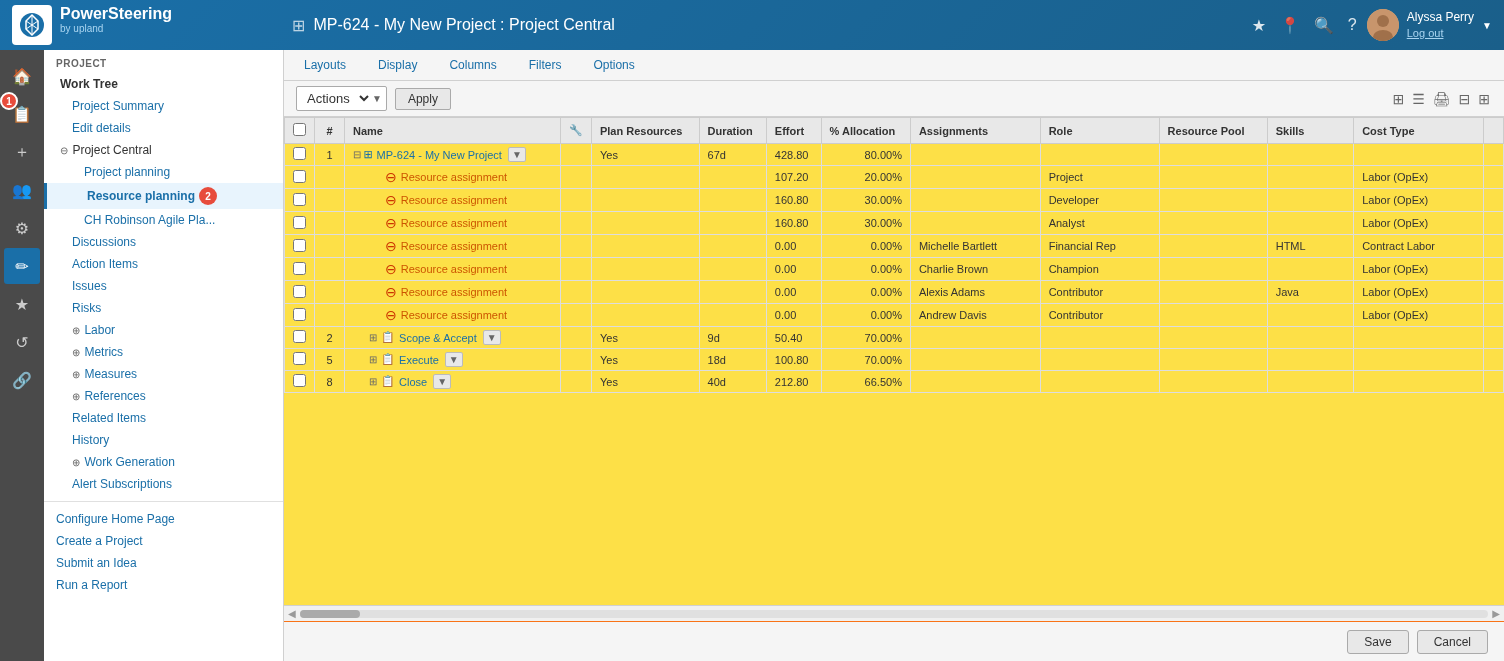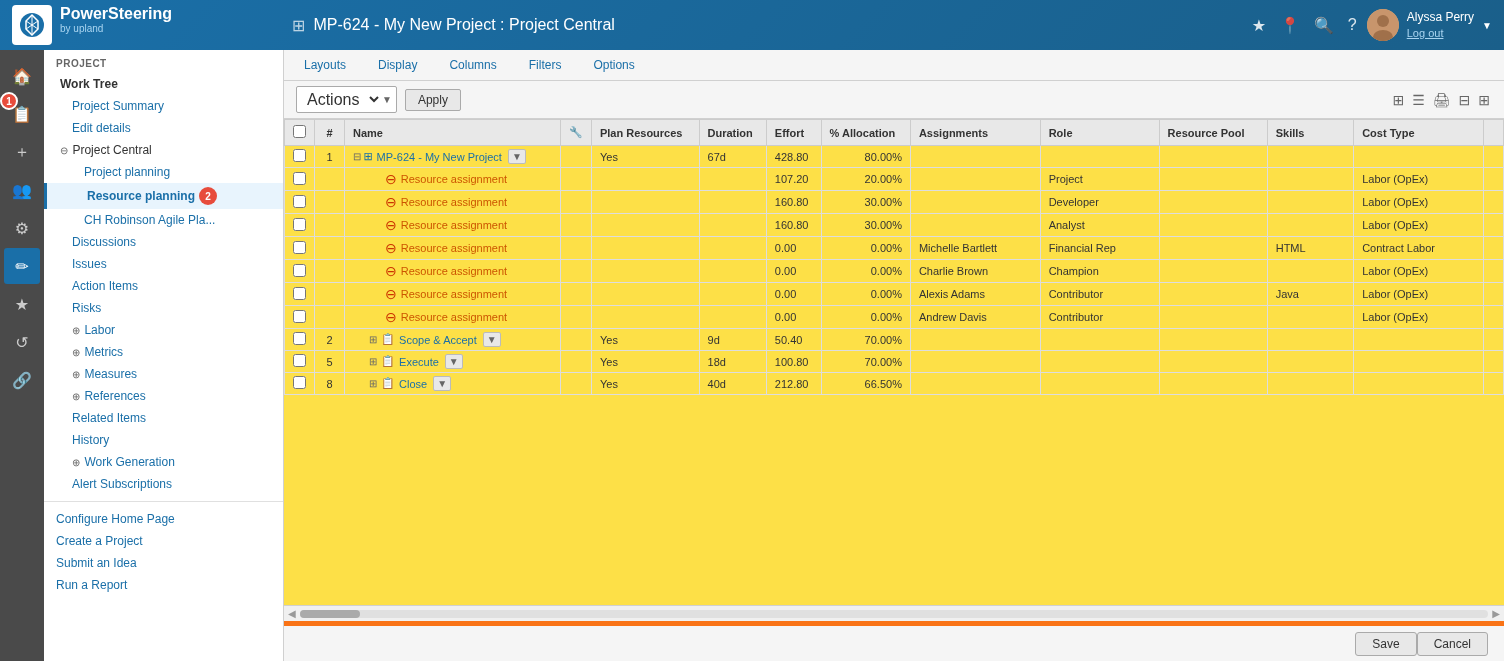--- a/index.html
+++ b/index.html
@@ -43,21 +43,21 @@
     
     .content { flex: 1; display: flex; flex-direction: column; overflow: hidden; background: #fde047; }
 
     
     .toolbar { background: #f5f5f5; border-bottom: 1px solid #d0d0d0; padding: 6px 12px; display: flex; align-items: center; gap: 16px; flex-shrink: 0; }
     .toolbar-btn { padding: 2px 8px; font-size: 12px; color: #1a6fa8; cursor: pointer; background: none; border: none; font-family: Arial, sans-serif; }
 
     
     .action-bar { background: #f5f5f5; border-bottom: 1px solid #d0d0d0; padding: 5px 12px; display: flex; align-items: center; gap: 8px; flex-shrink: 0; }
     .select-wrapper { display: flex; align-items: center; border: 1px solid #aaa; background: white; border-radius: 2px; }
-    .select-wrapper select { border: none; background: none; font-size: 16px; padding: 3px 6px; outline: none; color: #333; }
+    .select-wrapper select { border: none; background: none; font-size: 13px; padding: 3px 6px; outline: none; color: #333; }
     .apply-btn { padding: 3px 12px; font-size: 12px; background: #e8e8e8; border: 1px solid #aaa; border-radius: 2px; cursor: pointer; color: #333; }
     .toolbar-right { margin-left: auto; display: flex; gap: 4px; }
     .view-icon { color: #666; font-size: 14px; cursor: pointer; padding: 2px; }
 
     
     .table-container { flex: 1; overflow: auto; position: relative; }
     table { border-collapse: collapse; width: 100%; min-width: 900px; }
     thead th { background: #e8e8e8; border: 1px solid #ccc; padding: 5px 8px; text-align: left; font-size: 11px; font-weight: bold; color: #333; white-space: nowrap; position: sticky; top: 0; z-index: 1; }
     tbody td { border: 1px solid #ddd; padding: 3px 8px; font-size: 11px; color: #333; white-space: nowrap; }
     .checkbox-cell { width: 24px; text-align: center; }
@@ -68,21 +68,21 @@
     .expand-cell { display: flex; align-items: center; gap: 2px; }
     .dropdown-arrow { color: #666; font-size: 10px; cursor: pointer; background: #e8e8e8; border: 1px solid #bbb; padding: 1px 3px; border-radius: 2px; margin-left: 4px; }
     .percent-cell { text-align: right; }
 
     
     .scroll-bar-area { height: 16px; background: #f0f0f0; border-top: 1px solid #d0d0d0; display: flex; align-items: center; padding: 0 4px; flex-shrink: 0; }
     .scroll-track { flex: 1; height: 8px; background: #e0e0e0; border-radius: 4px; }
     .scroll-thumb { width: 60px; height: 8px; background: #aaa; border-radius: 4px; margin-left: 0; }
 
     
-    .footer { height: 40px; background: #f5f5f5; border-top: 5px solid #f97316; display: flex; align-items: center; justify-content: flex-end; padding: 4px 16px; flex-shrink: 0; }
+    .footer { height: 40px; background: #f5f5f5; border-top: 1px solid #f97316; display: flex; align-items: center; justify-content: flex-end; padding: 4px 16px; gap: 8px; flex-shrink: 0; }
     .footer-btn { padding: 4px 16px; font-size: 12px; background: #e8e8e8; border: 1px solid #aaa; border-radius: 3px; cursor: pointer; color: #333; }
   </style>
 </head>
 <body>
 
 <div class="header">
   <div class="logo-area">
     <div class="logo-icon">
       <svg width="28" height="28" viewBox="0 0 28 28">
         <circle cx="14" cy="14" r="12" fill="#1a6fa8"></circle>
@@ -166,22 +166,22 @@
       <span class="expand-icon">⊖</span>
       <span>Project Central</span>
     </div>
     <div class="sidebar-item level3">Project planning</div>
     <div class="sidebar-item level3 active" style="display:flex;align-items:center;">
       <span>Resource planning</span>
       <span class="highlight-circle">2</span>
     </div>
     <div class="sidebar-item level3">CH Robinson Agile Pla...</div>
     <div class="sidebar-item level2">Discussions</div>
+    <div class="sidebar-item level2">Action Items</div>
     <div class="sidebar-item level2">Issues</div>
-    <div class="sidebar-item level2">Action Items</div>
     <div class="sidebar-item level2">Risks</div>
     <div class="sidebar-parent" style="padding-left:28px;">
       <span class="expand-icon">⊕</span>
       <span style="color:#1a6fa8;">Labor</span>
     </div>
     <div class="sidebar-parent" style="padding-left:28px;">
       <span class="expand-icon">⊕</span>
       <span style="color:#1a6fa8;">Metrics</span>
     </div>
     <div class="sidebar-parent" style="padding-left:28px;">

